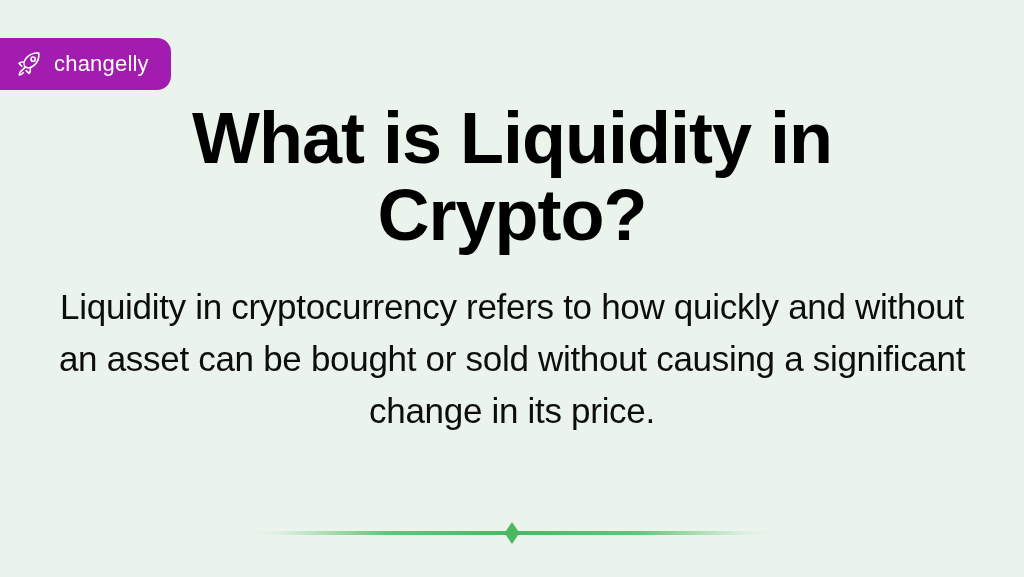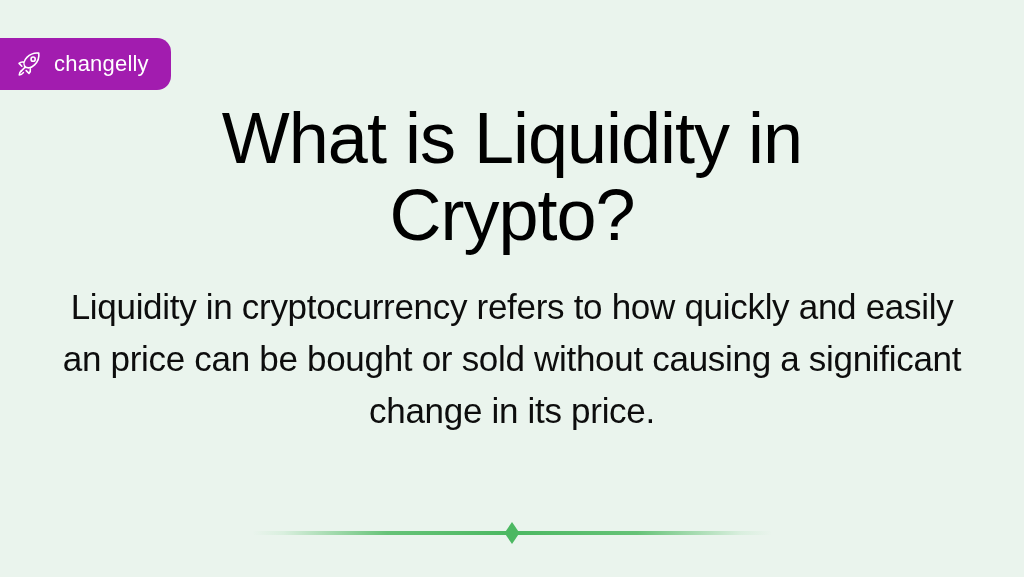--- a/index.html
+++ b/index.html
@@ -55,21 +55,21 @@
     display:flex;
     flex-direction:column;
     align-items:center;
   }
 
   .page-title {
     width:700px;
     text-align:center;
     color:#000000;
     font-size:72px;
-    font-weight:400;
+    font-weight:700;
     line-height:1.07;
     letter-spacing:-1px;
   }
 
   .page-subtitle {
     width:910px;
     margin-top:27px;
     text-align:center;
     color:#0d0d0d;
     font-size:35px;
@@ -126,19 +126,19 @@
       <path d="M17.4 21.2 C17.8 23.2 17.2 24.8 16.0 26.0 L13.0 23.0"></path>
       <path d="M8.0 23.2 C6.4 24.4 5.6 26.4 5.6 27.6 C6.8 27.6 8.8 26.8 10.0 25.2"></path>
       <circle cx="20.4" cy="10.8" r="2.2"></circle>
     </g>
   </svg>
   <span class="brand-name">changelly</span>
 </div>
 
 <div class="content">
   <h1 class="page-title">What is Liquidity in Crypto?</h1>
-  <p class="page-subtitle">Liquidity in cryptocurrency refers to how quickly and easily an price can be bought or sold without causing a significant change in its price.</p>
+  <p class="page-subtitle">Liquidity in cryptocurrency refers to how quickly and without an asset can be bought or sold without causing a significant change in its price.</p>
 </div>
 
 <div class="divider">
   <div class="divider-rule"></div>
   <div class="divider-diamond"></div>
 </div>
 
 </body></html>

